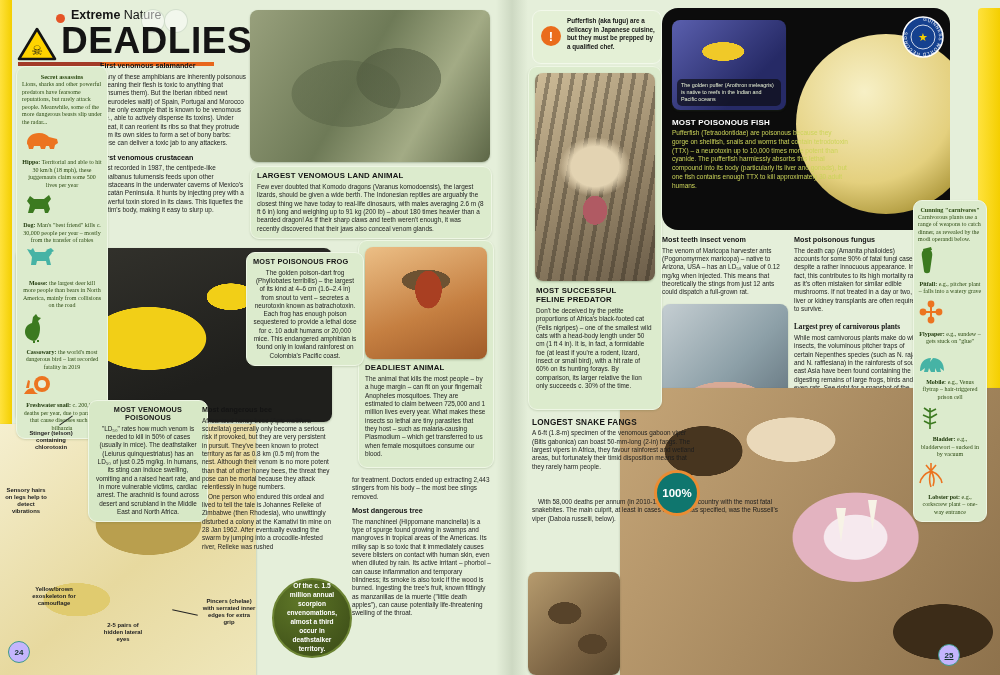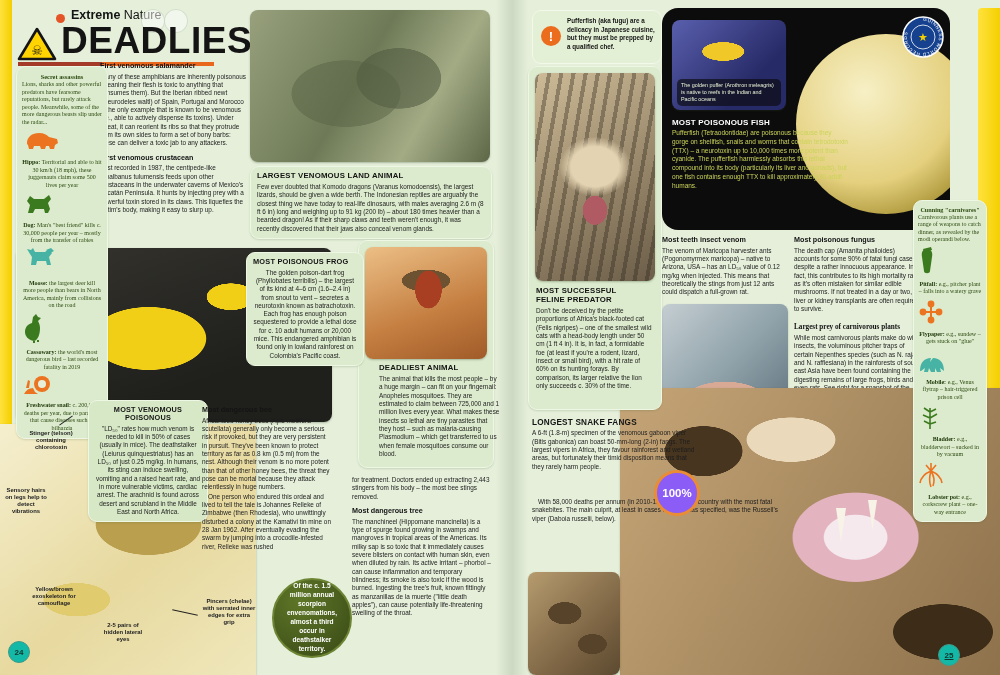--- a/index.html
+++ b/index.html
@@ -12,21 +12,21 @@
   .hs{font-weight:bold;font-size:7.2px;line-height:1.2;margin:0 0 2px 0;}
   .bt{font-size:6.4px;line-height:1.3;color:#1d1d1d;margin:0;}
   .serif{font-family:"Liberation Serif",serif;color:#2c4a12;font-size:6px;line-height:1.25;text-align:center;}
   .serif b{color:#203a0c;}
   .lbl{font-size:5.9px;line-height:1.2;font-weight:bold;color:#222;text-align:center;}
   .ic{display:block;margin:3px auto 2px auto;}
   .ic-orange{color:#ec7420;} .ic-green{color:#3c7a20;} .ic-teal{color:#46b3a5;}
   .brand{font-size:12.5px;}
   .title{font-size:37px;font-weight:800;letter-spacing:.5px;font-family:"Liberation Sans",sans-serif;}
   .ghost{width:22px;height:22px;border-radius:50%;background:rgba(255,255,255,.5);border:1px solid rgba(120,150,110,.25);}
-  .pgnum{width:20px;height:20px;border-radius:50%;background:#14b8a6;border:1px solid #3f9a89;
+  .pgnum{width:20px;height:20px;border-radius:50%;background:#c4b5fd;border:1px solid #3f9a89;
          display:flex;align-items:center;justify-content:center;font-size:8px;font-weight:bold;color:#13332c;}
   .ystrip{background:linear-gradient(90deg,#ffe23d,#f4cf00);}
   
   .ph-komodo{background:radial-gradient(ellipse 90px 55px at 40% 55%,#55604374 0 60%,transparent 61%),
              radial-gradient(ellipse 70px 50px at 62% 45%,#4c553c88 0 60%,transparent 61%),
              linear-gradient(120deg,#98a07c,#6e7a57 45%,#a3ab85 72%,#5d6747);}
   .ph-frog{background:radial-gradient(ellipse 95px 52px at 42% 52%,#f2cf17 0 60%,rgba(242,207,23,0) 61%),
            radial-gradient(ellipse 40px 22px at 68% 28%,#f2cf17 0 60%,rgba(242,207,23,0) 61%),
            radial-gradient(ellipse 30px 14px at 22% 80%,#e5c117 0 60%,transparent 61%),
            linear-gradient(160deg,#35342e,#1f1f1c 70%);}
@@ -54,21 +54,21 @@
   .ph-russell{background:radial-gradient(ellipse 30px 20px at 40% 40%,#57432a 0 55%,transparent 56%),
               radial-gradient(ellipse 26px 18px at 70% 70%,#57432a 0 55%,transparent 56%),
               linear-gradient(135deg,#b69b6e,#7b6343 65%,#5c4a30);}
   .fang{position:absolute;background:#f7f3e6;clip-path:polygon(50% 100%,0 0,100% 0);}
   .bigpuffer{position:absolute;border-radius:50%;
              background:radial-gradient(circle at 38% 32%,#f7f0c6,#e4d07e 55%,#96801f 90%);}
   .darkfact{border-radius:50%;background:radial-gradient(circle at 35% 28%,#5e7627,#42541a 75%);
             color:#fff;display:flex;align-items:center;justify-content:center;text-align:center;
             font-size:6.6px;font-weight:bold;line-height:1.35;padding:9px;box-sizing:border-box;
             border:2px solid #6c8433;}
-  .badge100{border-radius:50%;background:#8b5cf6;border:3px solid #ea8c33;color:#fff;
+  .badge100{border-radius:50%;background:#0f766e;border:3px solid #ea8c33;color:#fff;
             display:flex;align-items:center;justify-content:center;font-weight:bold;font-size:11.5px;}
   .notepanel{background:#e4f0d6;border:1px solid #f2f8ea;border-radius:9px;}
   .bang{width:20px;height:20px;border-radius:50%;background:#ea6c1c;color:#fff;font-weight:bold;
         font-size:13px;display:flex;align-items:center;justify-content:center;}
   .caption-in-photo{position:absolute;background:rgba(10,10,14,.66);border-radius:5px;color:#e9f2d6;
         font-size:5.4px;line-height:1.3;padding:3px 4px;}
   .fishbody{color:#ccd45a;font-size:6.5px;line-height:1.35;margin:0;}
 </style>
 </head>
 <body>
@@ -155,21 +155,21 @@
   </div>
 
   <div class="abs photo ph-frog" style="left:16px;top:248px;width:316px;height:174px;z-index:1;"></div>
   <div class="abs panel" style="left:246px;top:252px;width:104px;padding:5px 6px;z-index:4;">
     <div class="hc" style="font-size:7.4px;">MOST POISONOUS FROG</div>
     <p class="bt" style="margin-top:2px;text-align:center;">The golden poison-dart frog (Phyllobates terribilis) – the largest of its kind at 4–6 cm (1.6–2.4 in) from snout to vent – secretes a neurotoxin known as batrachotoxin. Each frog has enough poison sequestered to provide a lethal dose for c. 10 adult humans or 20,000 mice. This endangered amphibian is found only in lowland rainforest on Colombia's Pacific coast.</p>
   </div>
 
   <div class="abs panel" style="left:358px;top:240px;width:134px;height:226px;z-index:2;">
     <div class="abs photo ph-mosquito" style="left:6px;top:6px;width:122px;height:112px;"></div>
-    <div class="abs" style="left:20px;top:123px;width:122px;">
+    <div class="abs" style="left:6px;top:123px;width:122px;">
       <div class="hc" style="font-size:7.8px;">DEADLIEST ANIMAL</div>
       <p class="bt" style="margin-top:2px;">The animal that kills the most people – by a huge margin – can fit on your fingernail: Anopheles mosquitoes. They are estimated to claim between 725,000 and 1 million lives every year. What makes these insects so lethal are tiny parasites that they host – such as malaria-causing Plasmodium – which get transferred to us when female mosquitoes consume our blood.</p>
     </div>
   </div>
 
   <div class="abs photo ph-scorpion" style="left:0;top:424px;width:256px;height:251px;border-radius:0;z-index:0;"></div>
   <div class="abs panel" style="left:88px;top:400px;width:106px;padding:5px 6px;z-index:4;background:#d7e8c6;">
     <div class="hc" style="font-size:7.3px;text-align:center;">MOST VENOMOUS POISONOUS</div>
     <p class="bt" style="margin-top:2px;text-align:center;">"LD₅₀" rates how much venom is needed to kill in 50% of cases (usually in mice). The deathstalker (Leiurus quinquestriatus) has an LD₅₀ of just 0.25 mg/kg. In humans, its sting can induce swelling, vomiting and a raised heart rate, and in more vulnerable victims, cardiac arrest. The arachnid is found across desert and scrubland in the Middle East and North Africa.</p>
   </div>

